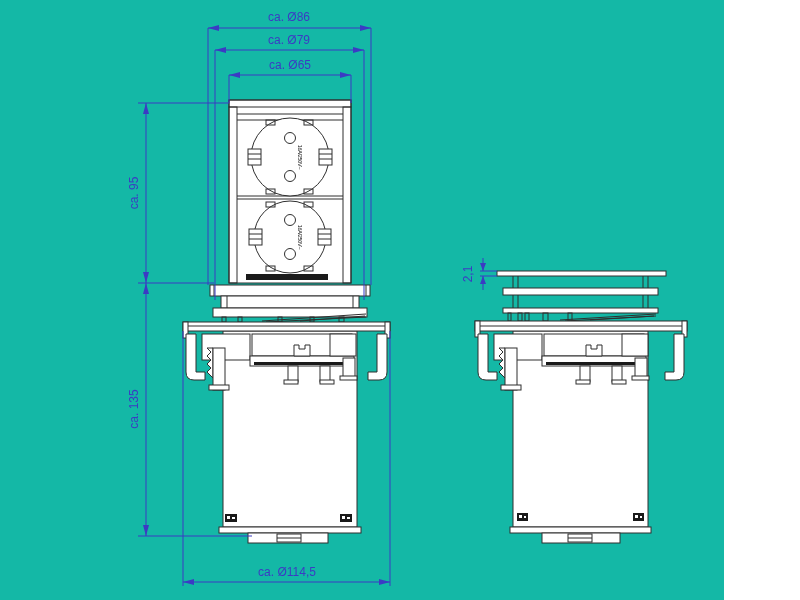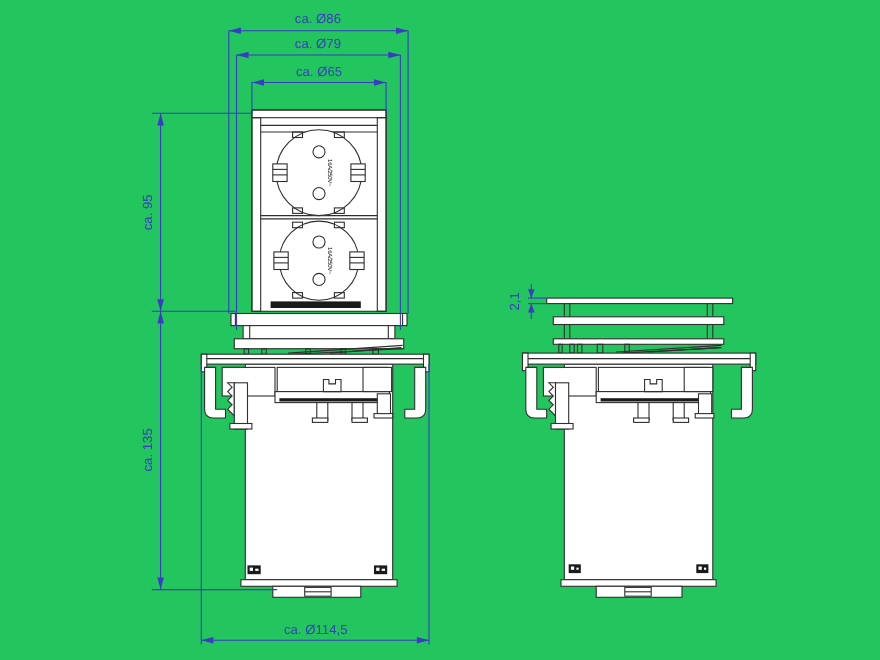--- a/index.html
+++ b/index.html
@@ -1,16 +1,16 @@
 <!DOCTYPE html>
 <html><head>
 <meta charset="utf-8">
 <style>
   html,body{margin:0;padding:0;background:#ffffff;}
-  .page{position:relative;width:800px;height:600px;background:#22c55e;overflow:hidden;
+  .page{position:relative;width:724px;height:600px;background:#14b8a6;overflow:hidden;
         font-family:"Liberation Sans", sans-serif;}
   svg{display:block;}
   .ln{fill:none;stroke:#2f2f2f;stroke-width:1;}
   .lnw{fill:#ffffff;stroke:#2f2f2f;stroke-width:1;}
   .dk{fill:#1a1a1a;stroke:none;}
   .dim{fill:none;stroke:#3b3bc4;stroke-width:1;}
   .dimarr{fill:#3b3bc4;stroke:none;}
   .dimtxt{fill:#3b3bc4;font-family:"Liberation Sans",sans-serif;font-size:12px;}
   .socktxt{fill:#111;font-family:"Liberation Sans",sans-serif;font-size:5.5px;letter-spacing:-0.3px;}
   .mid{text-anchor:middle;}

